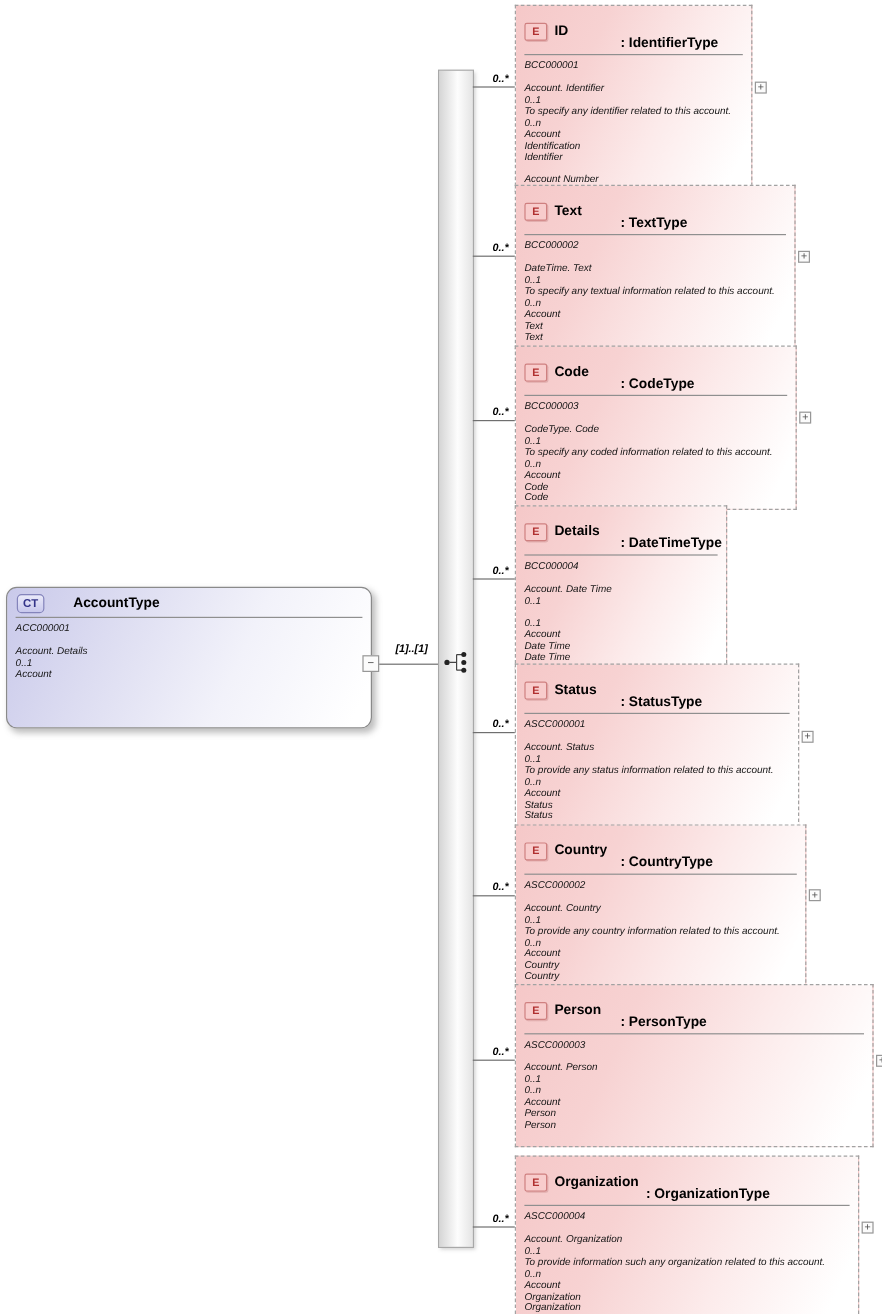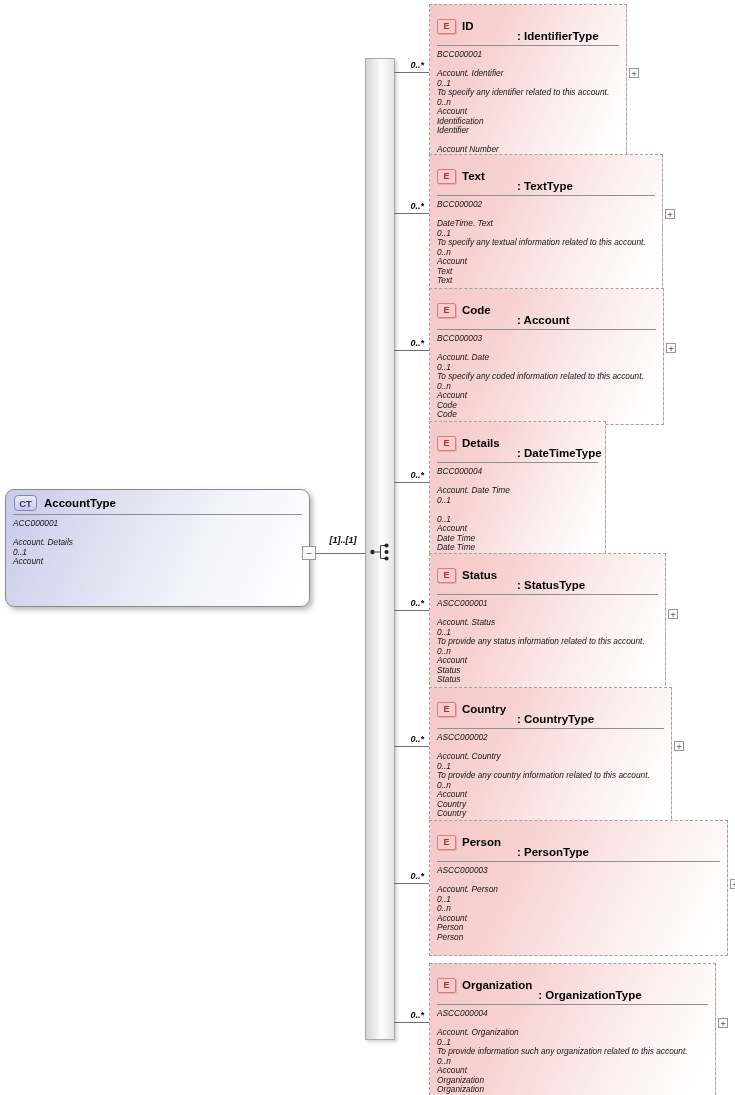--- a/index.html
+++ b/index.html
@@ -8,21 +8,21 @@
     font-family:"Liberation Sans", sans-serif; overflow:hidden;
   }
 
   
   .ctbox {
     position:absolute; left:5px; top:489px; width:303px; min-height:116px;
     border:1px solid #8a8a8a; border-radius:9px;
     background:linear-gradient(115deg,#c9c9ea 0%,#dcdcf1 28%,#f2f2fa 62%,#ffffff 95%);
     box-shadow:3px 3px 5px rgba(110,110,110,0.45);
   }
-  .ctbox .hdr { display:flex; align-items:center; gap:7px; padding:5px 8px 3px 8px; }
+  .ctbox .hdr { display:flex; align-items:center; gap:24px; padding:5px 8px 3px 8px; }
   .badge-ct {
     width:21px; height:14px; border:1px solid #8484bb; border-radius:4px;
     background:linear-gradient(#eaeafa,#c8c8ec); color:#333388;
     font-size:9.5px; font-weight:bold; display:flex; align-items:center; justify-content:center;
   }
   .ct-title { font-size:11.5px; font-weight:bold; color:#000;text-align:right; }
 
   
   .ebox {
     position:absolute; left:429px;
@@ -147,27 +147,27 @@
           <div class="bline">Text</div>
         </div>
   </div>
       <div class="hline" style="left: 394px; top: 213px; width: 35px;"></div>
       <div class="card-label" style="left: 394px; top: 201px; width: 30px;">0..*</div>
       <div class="toggle plus" style="left: 665px; top: 209px;">+</div>
       <div class="ebox" style="top: 288px; width: 233px; min-height: 121px;">
     <div class="hdr">
       <span class="badge-e">E</span>
       <span class="ebox-name">Code</span>
-      <span class="ebox-type">: Account</span>
+      <span class="ebox-type">: CodeType</span>
     </div>
     <div class="sep"></div>
     <div class="lines">
           <div class="bline">BCC000003</div>
           <div class="bline empty"></div>
-          <div class="bline">Account. Date</div>
+          <div class="bline">CodeType. Code</div>
           <div class="bline">0..1</div>
           <div class="bline">To specify any coded information related to this account.</div>
           <div class="bline">0..n</div>
           <div class="bline">Account</div>
           <div class="bline">Code</div>
           <div class="bline">Code</div>
         </div>
   </div>
       <div class="hline" style="left: 394px; top: 350px; width: 35px;"></div>
       <div class="card-label" style="left: 394px; top: 338px; width: 30px;">0..*</div>

